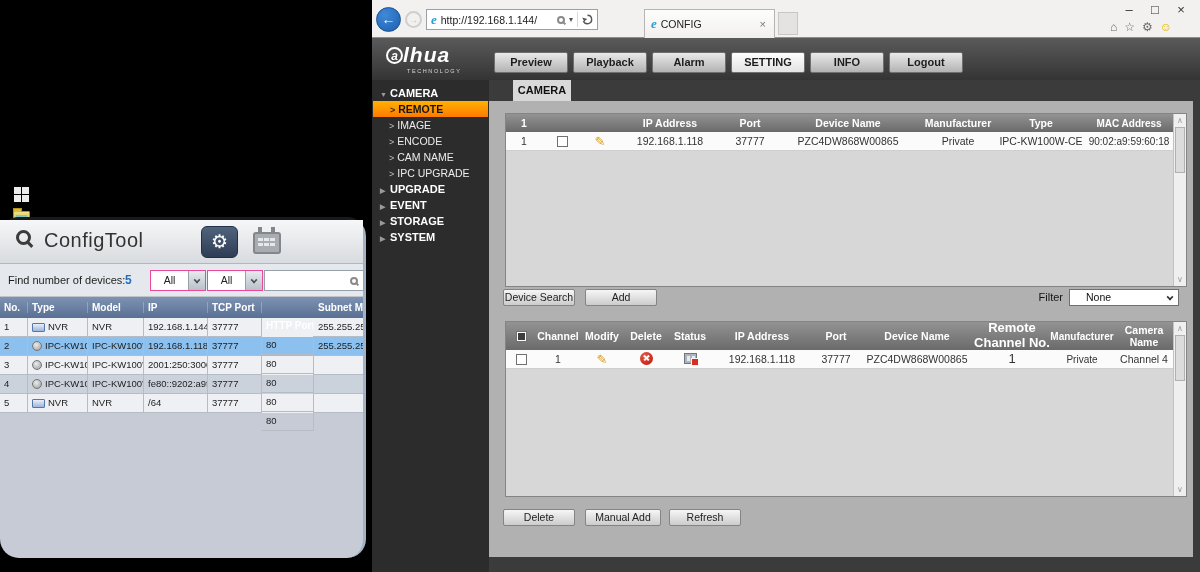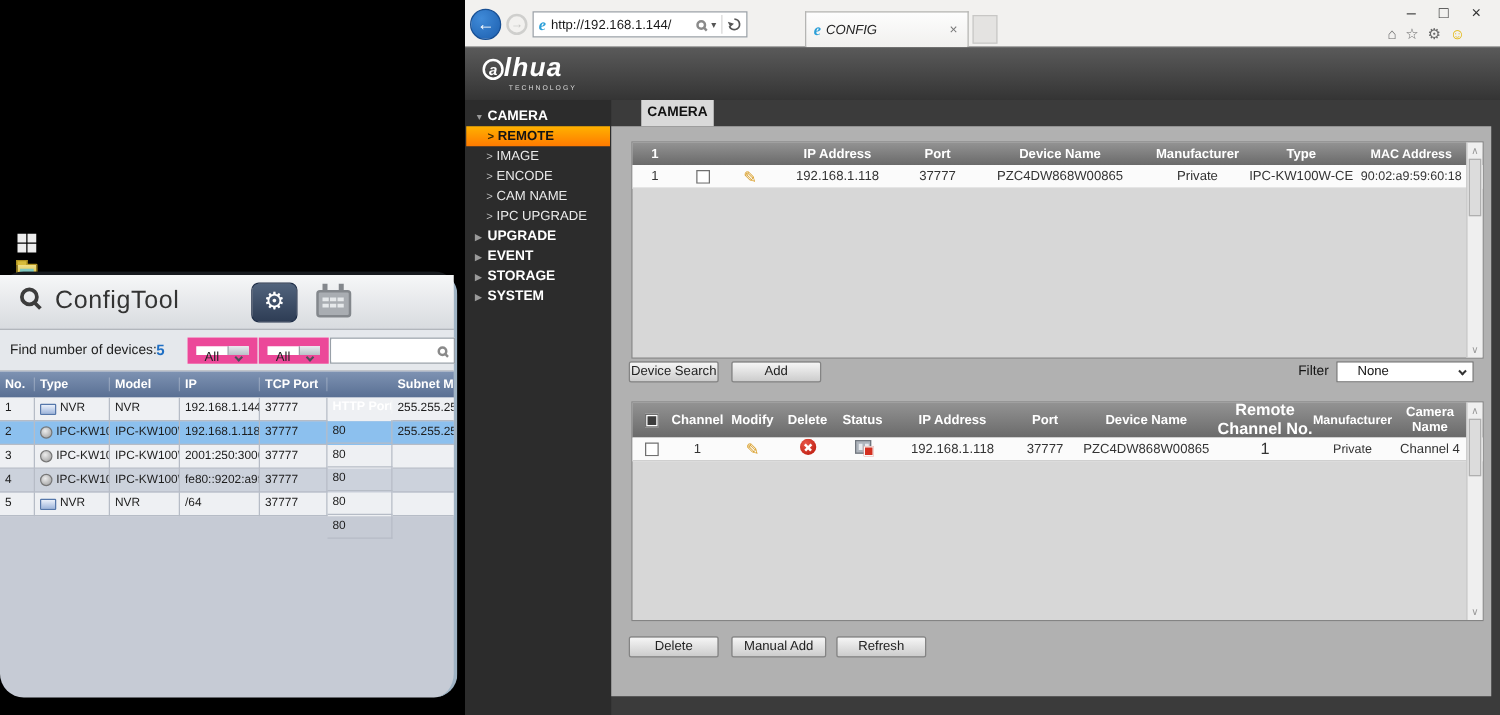--- a/index.html
+++ b/index.html
@@ -32,21 +32,21 @@
                  text-align:center; line-height:30px; font-size:19px; cursor:pointer; }
   .cal { position:absolute; left:253px; top:12px; width:28px; height:22px; background:#a9adb2;
          border:2px solid #83878c; border-radius:3px; cursor:pointer; }
   .cal::before { content:""; position:absolute; top:-7px; left:3px; width:4px; height:5px; background:#83878c;
                  box-shadow:13px 0 #83878c; }
   .cal::after { content:""; position:absolute; left:3px; top:4px; width:5px; height:3px; background:#e6e9eb;
                 box-shadow:6px 0 #e6e9eb, 12px 0 #e6e9eb, 0 5px #e6e9eb, 6px 5px #e6e9eb, 12px 5px #e6e9eb; }
   .ct-findrow { position:relative; height:33px; background:#e5e8ec; border-bottom:1px solid #c0c4ca; }
   .ct-find-label { position:absolute; left:8px; top:10px; color:#1d1d1d; font-size:11px; }
   .ct-count { position:absolute; left:125px; top:9px; color:#1f6fc4; font-weight:bold; font-size:12px; }
-  .ct-dd { position:absolute; top:6px; width:56px; height:21px; background:#fff; border:7px solid #ec4899;
+  .ct-dd { position:absolute; top:6px; width:56px; height:21px; background:#fff; border:1px solid #ec4899;
            display:flex; cursor:pointer; }
   .ct-dd-val { flex:1; text-align:center; line-height:19px; font-size:10.5px; color:#222; }
   .ct-dd-btn { width:17px; background:linear-gradient(#e8ebee,#b9c0c8); border-left:1px solid #98a0a8;
                position:relative; }
   .chev { position:absolute; left:5px; top:6px; width:6px; height:6px; border-right:2px solid #4a5058;
           border-bottom:2px solid #4a5058; transform:rotate(45deg) scale(.8); }
   .ct-search { position:absolute; left:264px; top:6px; width:100px; height:21px; background:#fff;
                border:1px solid #98a0a8; display:flex; align-items:center; }
   .ct-search input { flex:1; border:0; outline:none; height:17px; width:70px; font-size:10.5px; padding-left:3px;
                      font-family:"Liberation Sans",sans-serif; }
@@ -79,21 +79,21 @@
   .addr { position:absolute; left:54px; top:9px; width:172px; height:21px; background:#fff;
           border:1px solid #9aa0a6; display:flex; align-items:center; padding:0 4px; cursor:text; }
   .eicon { font-family:"Liberation Serif",serif; font-style:italic; font-weight:bold; color:#2b9fd8;
            font-size:13px; margin-right:4px; }
   .addr-url { flex:1; font-size:10.5px; color:#1a1a1a; white-space:nowrap; overflow:hidden; }
   .addr .caret { font-size:8px; color:#555; margin:0 4px; }
   .addr .divider { width:1px; height:15px; background:#d8d8d8; margin-right:4px; }
   .tab { position:absolute; left:272px; top:9px; width:131px; height:29px;
          background:linear-gradient(#fdfdfd,#f1f0ee); border:1px solid #b5b5b3; border-bottom:0;
          display:flex; align-items:center; padding:0 6px; cursor:pointer; }
-  .tab-label { flex:1; font-size:10.5px; color:#222;font-style:italic; }
+  .tab-label { flex:1; font-size:10.5px; color:#222; }
   .tab-close { font-size:11px; color:#777; cursor:pointer; padding:0 2px; }
   .newtab { position:absolute; left:406px; top:12px; width:20px; height:23px; background:#e4e3e1;
             border:1px solid #c8c7c5; cursor:pointer; }
   .win-controls { position:absolute; right:6px; top:0; display:flex; }
   .win-controls span { width:26px; text-align:center; font-size:13px; color:#333; line-height:20px; cursor:pointer; }
   .chrome-icons { position:absolute; right:28px; top:20px; display:flex; gap:7px; font-size:12px; color:#6a6a6a; }
   .chrome-icons span { cursor:pointer; line-height:14px; }
   .smiley { color:#e2b400; }
 
   
@@ -325,20 +325,28 @@
 
     <div class="webapp">
       <div class="wa-header">
         <div class="brand">
           <div class="brand-row">
             <span class="ring">a</span>
             <span class="brand-rest">lhua</span>
           </div>
           <div class="brand-sub">TECHNOLOGY</div>
         </div>
+        <div class="nav">
+          <div class="nav-btn">Preview</div>
+          <div class="nav-btn">Playback</div>
+          <div class="nav-btn">Alarm</div>
+          <div class="nav-btn active">SETTING</div>
+          <div class="nav-btn">INFO</div>
+          <div class="nav-btn">Logout</div>
+        </div>
       </div>
 
       <div class="wa-body">
         <div class="sidebar">
           <div class="sb-group">
             <span class="tri">▼</span><span>CAMERA</span>
           </div>
           <div class="sb-sub active">
             <span class="gt">&gt;</span><span>REMOTE</span>
           </div>

